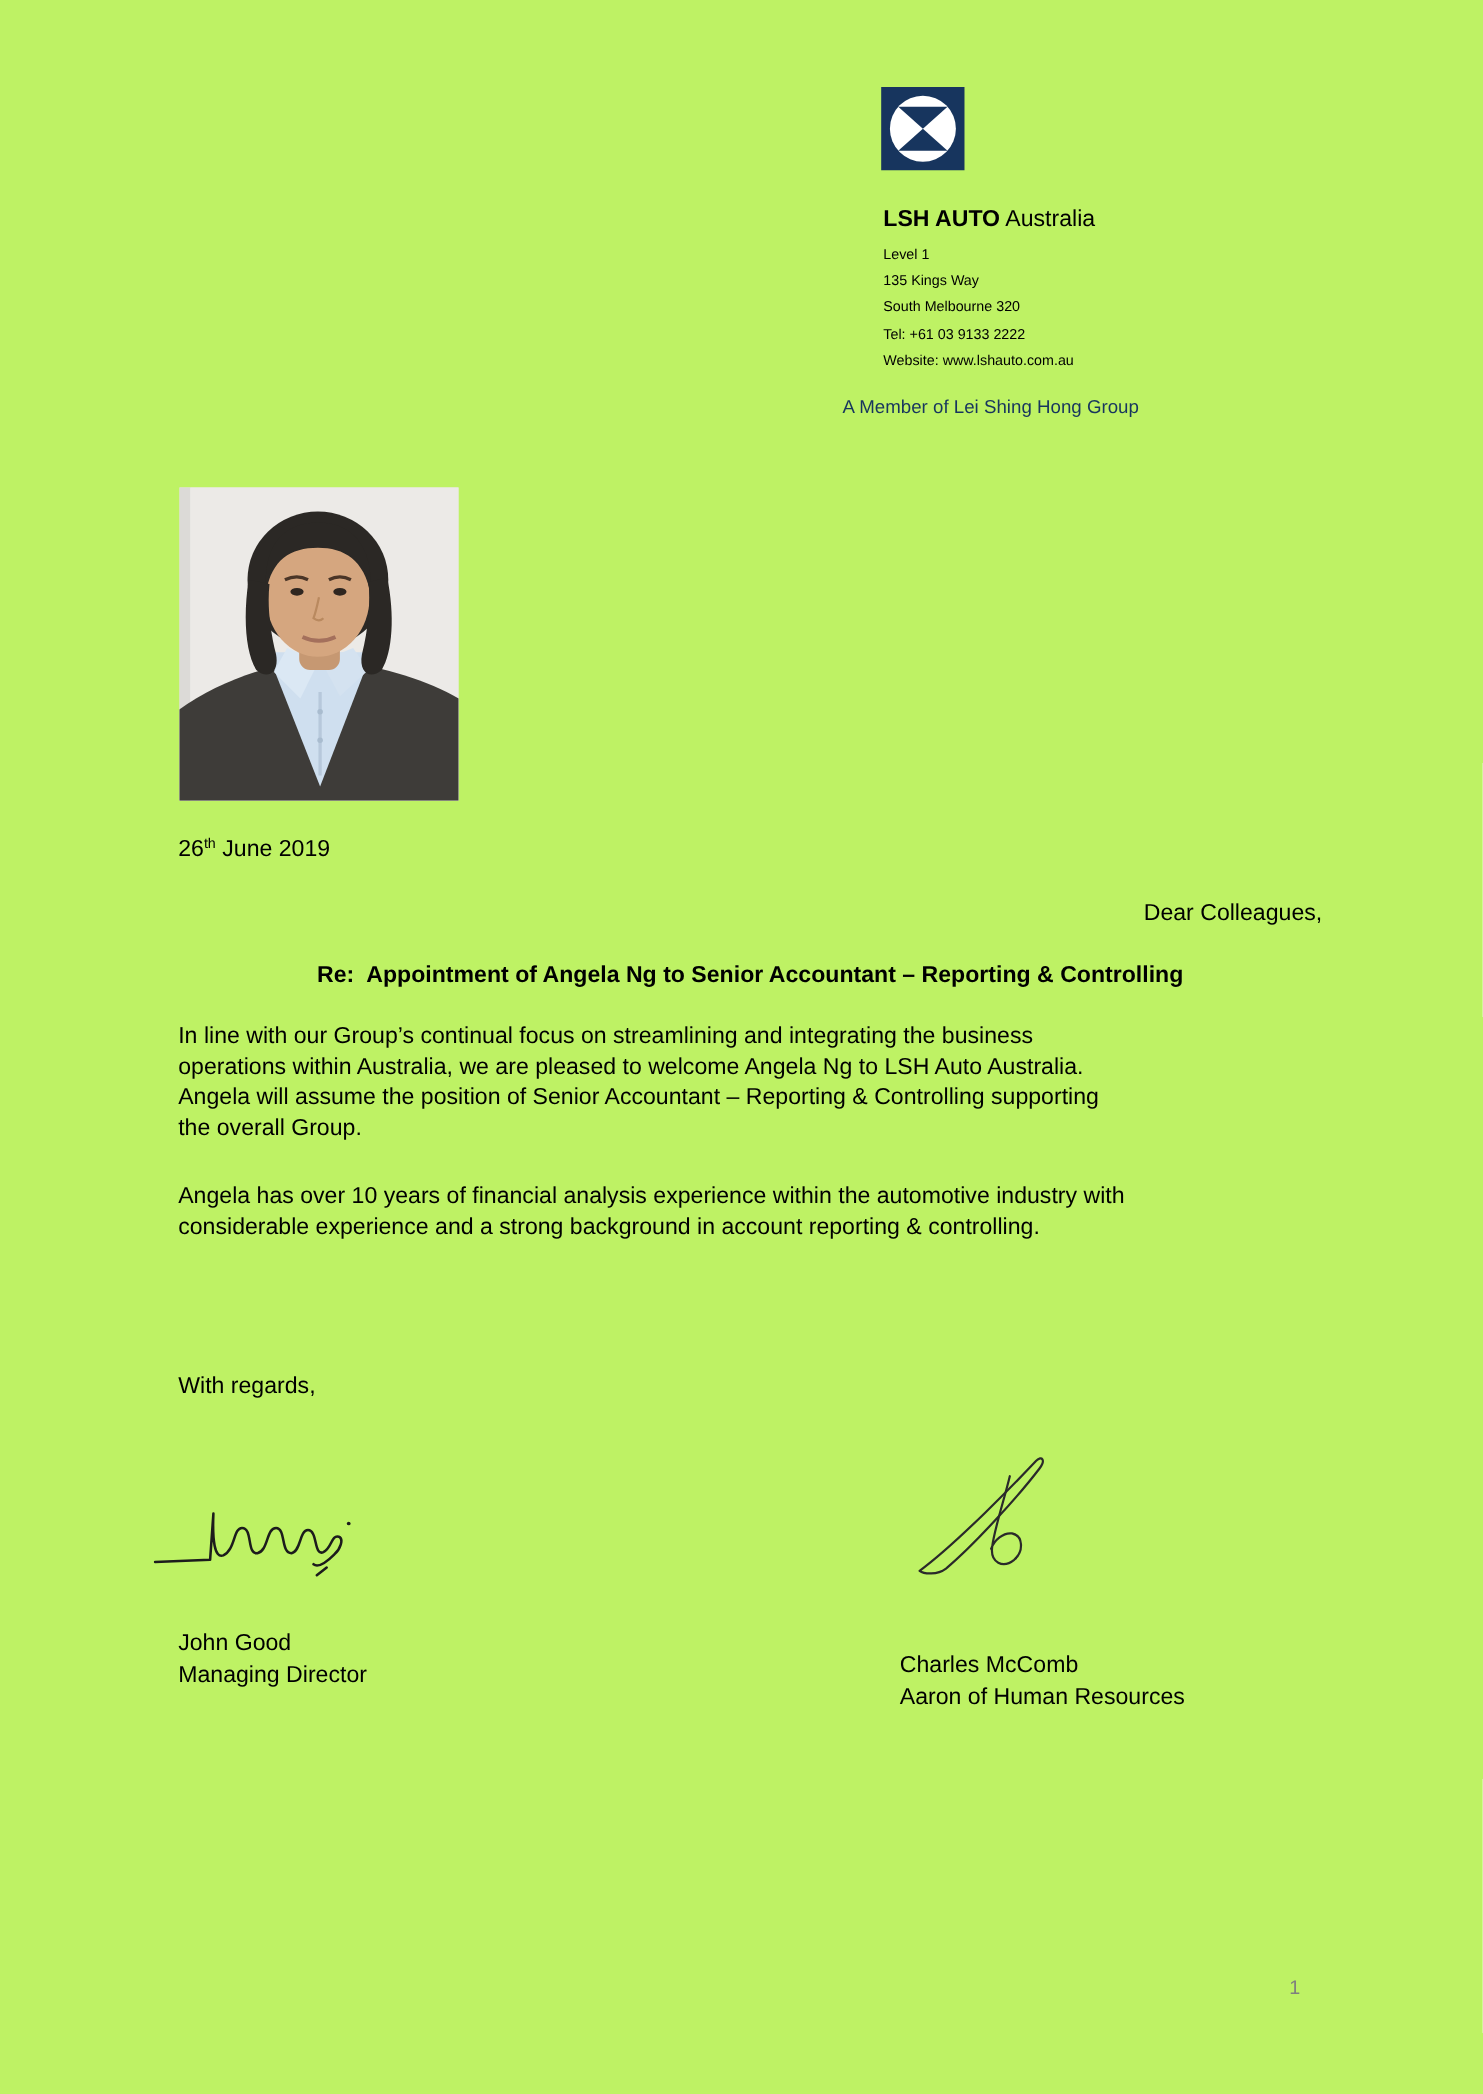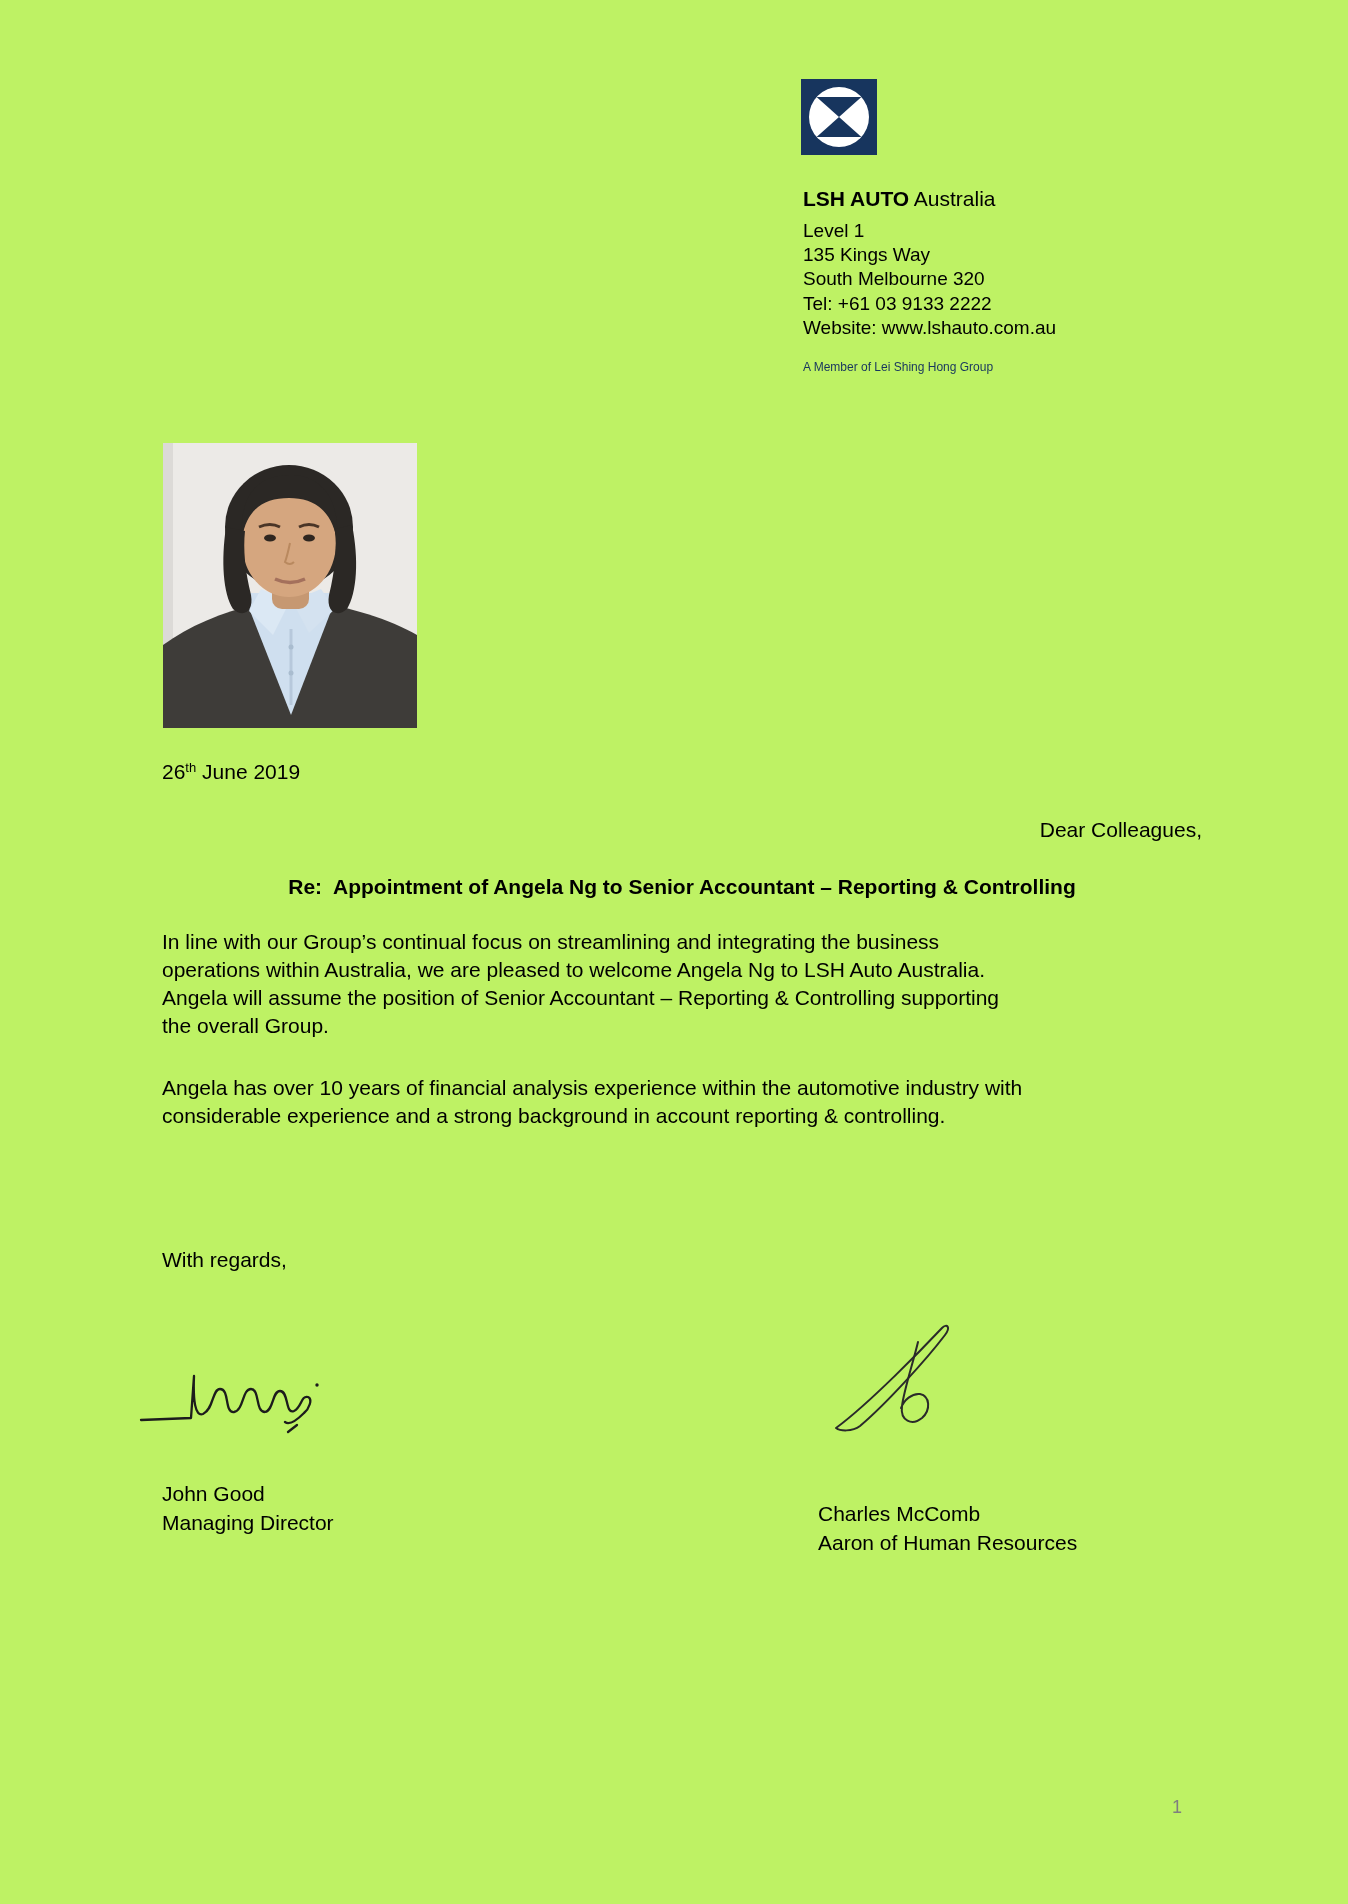--- a/index.html
+++ b/index.html
@@ -12,22 +12,22 @@
     color: #000000;
     overflow: hidden;
   }
   .abs { position: absolute; }
 
   
   .logo { left: 801px; top: 79px; width: 76px; height: 76px; }
   .company { left: 803px; top: 186px; }
   .company-name { font-size: 21px; line-height: 26px; white-space: pre-wrap; }
   .company-name .bold { font-weight: bold; }
-  .address { font-size: 19px; line-height: 24.2px; white-space: pre-line; margin-top: 7px; }
-  .member { left: 803px; top: 360px; font-size: 12px; font-weight: normal; }
+  .address { font-size: 13px; line-height: 24.2px; white-space: pre-line; margin-top: 7px; }
+  .member { left: 766px; top: 360px; font-size: 17px; font-weight: normal; }
 
   
   .photo { left: 163px; top: 443px; width: 254px; height: 285px; }
 
   
   .t { font-size: 21px; line-height: 28px; white-space: pre-wrap; width: 1040px; }
   .date   { left: 162px; top: 758px; }
   .date sup { font-size: 13px; vertical-align: baseline; position: relative; top: -7px; }
   .greeting { left: 162px; top: 816px; text-align: right; }
   .subject  { left: 162px; top: 873px; font-weight: bold; text-align: center; }

